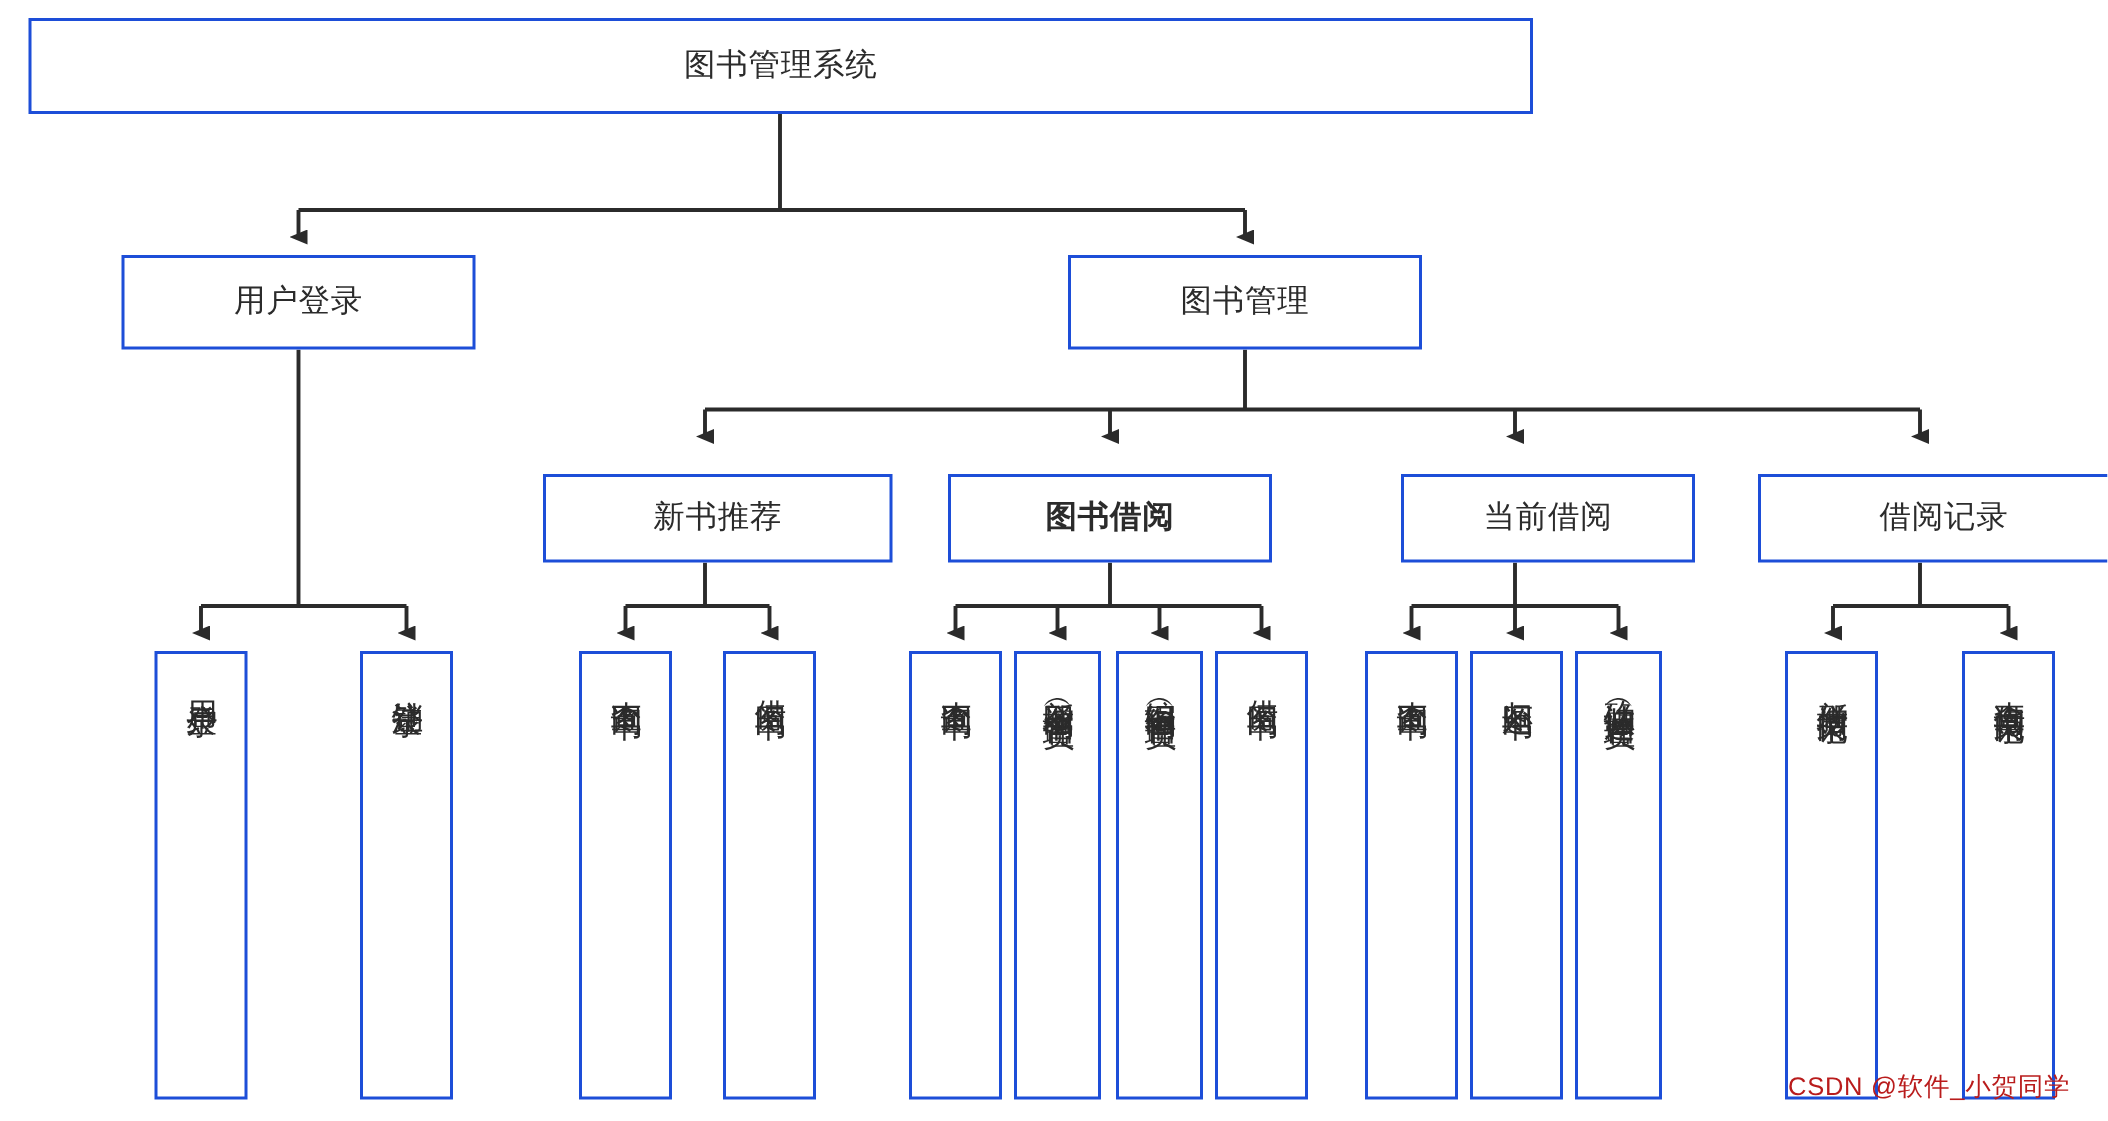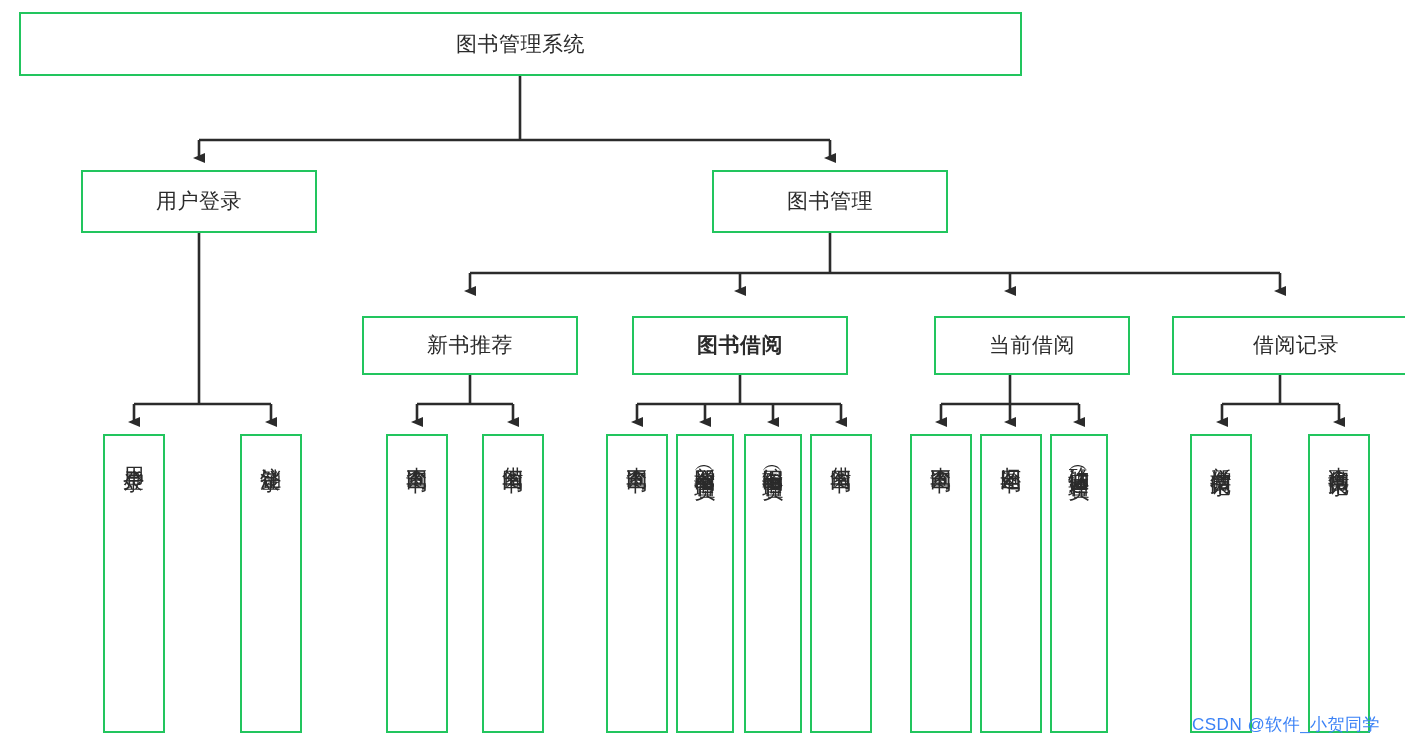--- a/index.html
+++ b/index.html
@@ -22,21 +22,21 @@
     left: 0;
     top: 0;
     width: 1405px;
     height: 747px;
     pointer-events: none;
   }
   .node {
     position: absolute;
     box-sizing: border-box;
     background: #ffffff;
-    border: 2px solid #22c55e;
+    border: 2px solid #1d4ed8;
     display: flex;
     align-items: center;
     justify-content: center;
     color: #2b2b2b;
   }
   .node .label {
     font-size: 21px;
     line-height: 1.05;
     letter-spacing: 0.5px;
     white-space: nowrap;
@@ -50,21 +50,21 @@
     text-orientation: upright;
     font-size: 21px;
     line-height: 1.30;
     letter-spacing: 2px;
     white-space: nowrap;
     display: block;
   }
   .watermark {
     position: absolute;
     font-size: 17px;
-    color: #3b82f6;
+    color: #b91c1c;
     letter-spacing: 0.5px;
     white-space: nowrap;
     user-select: none;
   }
 </style>
 </head>
 <body>
 
 <div id="canvas">
 
@@ -122,21 +122,21 @@
     <span class="label">图书管理系统</span>
   </div>
 
   <div class="node" style="left:81px; top:170px; width:236px; height:63px;">
     <span class="label">用户登录</span>
   </div>
   <div class="node" style="left:712px; top:170px; width:236px; height:63px;">
     <span class="label">图书管理</span>
   </div>
 
-  <div class="node" style="left:362px; top:316px; width:216px; height:59px;">
+  <div class="node" style="left:362px; top:316px; width:233px; height:59px;">
     <span class="label">新书推荐</span>
   </div>
   <div class="node" style="left:632px; top:316px; width:216px; height:59px;font-weight:bold;">
     <span class="label">图书借阅</span>
   </div>
   <div class="node" style="left:934px; top:316px; width:196px; height:59px;">
     <span class="label">当前借阅</span>
   </div>
   <div class="node" style="left:1172px; top:316px; width:248px; height:59px;">
     <span class="label">借阅记录</span>

